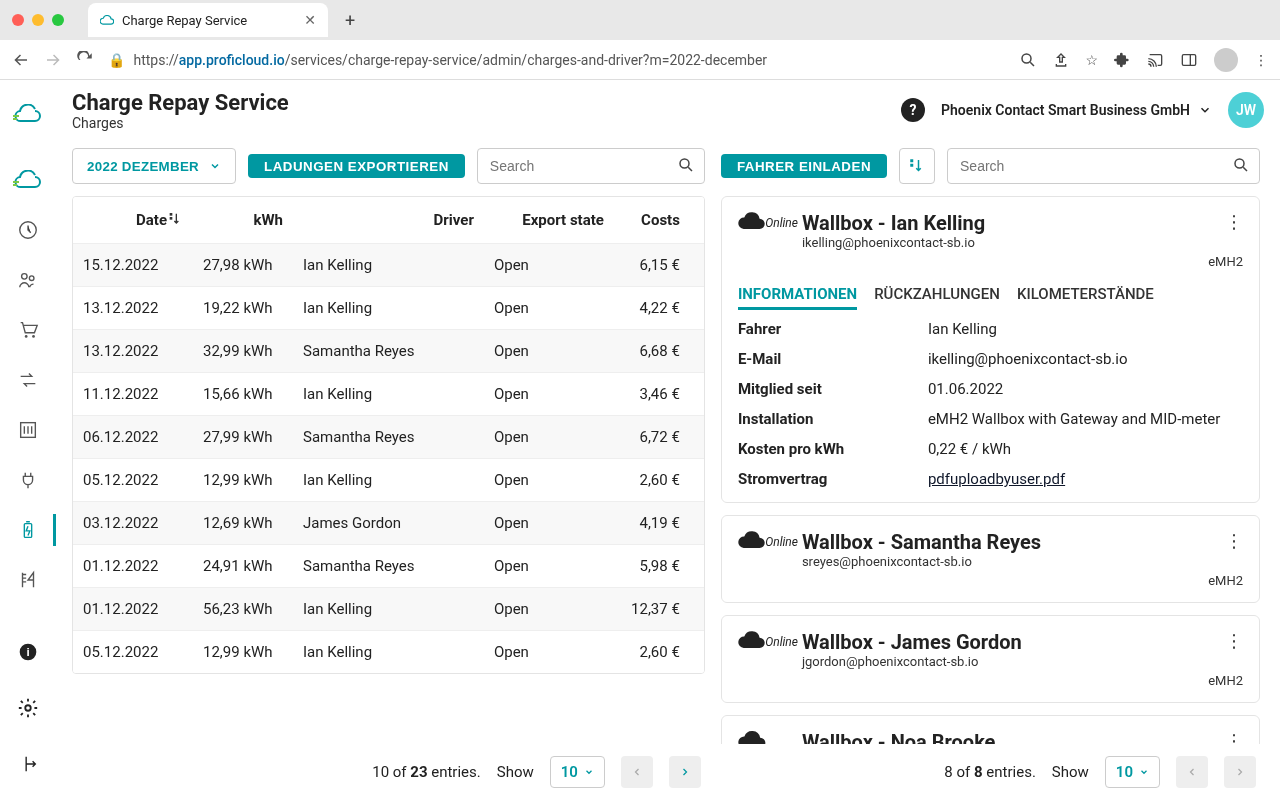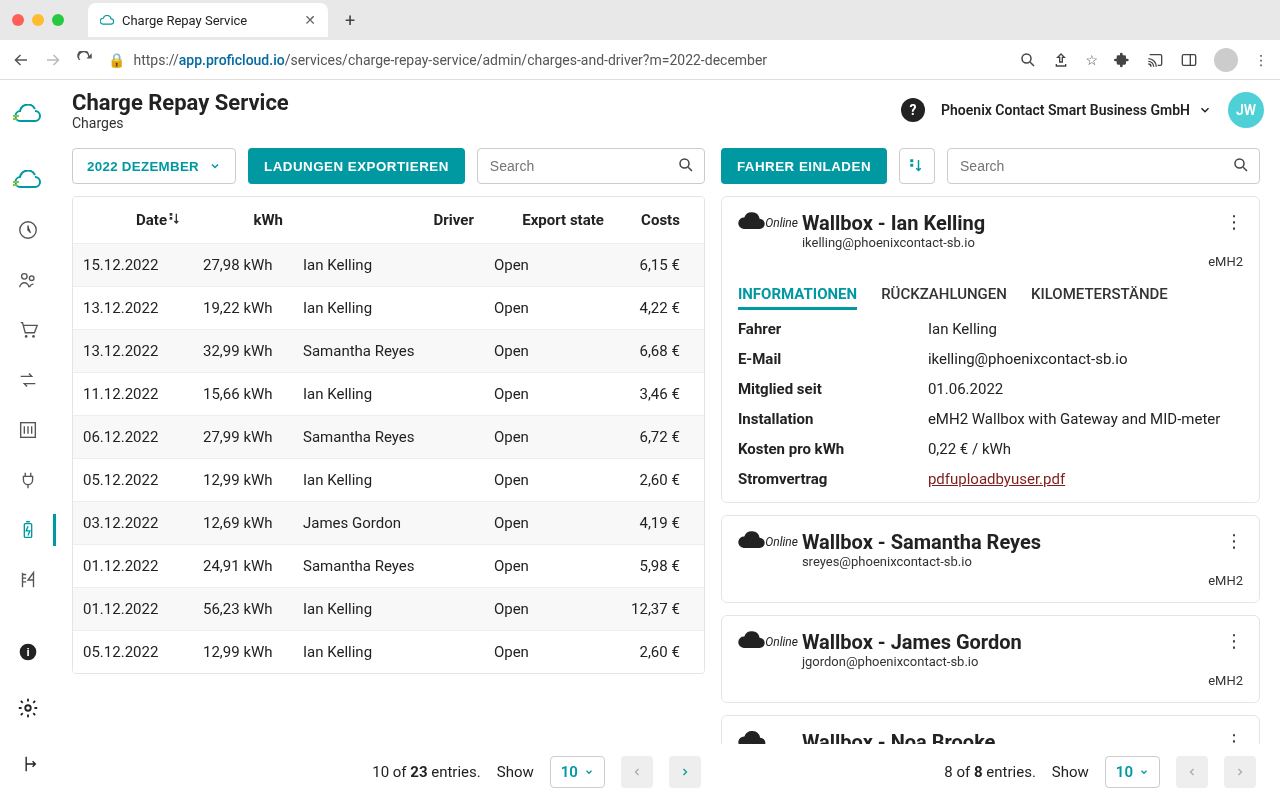--- a/index.html
+++ b/index.html
@@ -41,21 +41,21 @@
   .org-sel { font-weight: 600; display:flex; align-items:center; gap:8px; }
   .avatar { width: 36px; height: 36px; border-radius: 50%; background: #4dd0d6; color: #fff; display:flex; align-items:center; justify-content:center; font-weight:600; }
   
   .content { flex:1; display: flex; gap: 16px; padding: 8px 20px 0 16px; overflow:hidden; }
   .left-pane, .right-pane { display:flex; flex-direction:column; overflow:hidden; }
   .left-pane { flex: 1 1 54%; }
   .right-pane { flex: 1 1 46%; }
   
   .toolbar { display:flex; gap:12px; align-items:center; margin-bottom:12px; }
   .dd-btn { border:1px solid #ccc; background:#fff; color:#0098A1; font-weight:700; letter-spacing:0.3px; padding:0 14px; height:36px; border-radius:4px; display:flex; align-items:center; gap:10px; }
-  .btn-teal { background:#0098A1; color:#fff; font-weight:700; letter-spacing:0.5px; padding:0 16px; height:36px; border-radius:4px; border:none; display:flex; align-items:center; }
+  .btn-teal { background:#0098A1; color:#fff; font-weight:700; letter-spacing:0.5px; padding:0 16px; height:24px; border-radius:4px; border:none; display:flex; align-items:center; }
   .search-wrap { flex:1; position:relative; }
   .search-wrap input { width:100%; height:36px; border:1px solid #ccc; border-radius:4px; padding:0 36px 0 12px; font-size:14px; }
   .search-wrap .search-ico { position:absolute; right:10px; top:8px; color:#444; }
   .sort-btn { width:36px; height:36px; border:1px solid #ccc; border-radius:4px; background:#fff; color:#0098A1; display:flex; align-items:center; justify-content:center; }
   
   .table-wrap { border:1px solid #e4e4e4; border-radius:4px; overflow:hidden; }
   table { width:100%; border-collapse:collapse; }
   th { text-align:right; padding:14px 10px; font-size:15px; font-weight:700; background:#fff; }
   th .sort-col { float:right; color:#333; }
   tbody tr { border-top:1px solid #eee; }
@@ -78,27 +78,27 @@
   .card-ico-col { display:flex; flex-direction:row; align-items:center; width:60px;font-style:italic; }
   .cloud-svg { width:28px; height:20px; }
   .card-ico-col .status { font-size:12px; margin-top:4px; }
   .card-title-col { flex:1; margin-left:4px; }
   .card-title { font-size:20px; font-weight:700; }
   .card-email { font-size:13px; color:#333; }
   .card-more { color:#333; font-size:18px; }
   .card-model { font-size:13px; color:#333; align-self:flex-end; margin-top:22px; }
   .card-model-wrap { display:flex; flex-direction:column; align-items:flex-end; }
   
-  .tabs { display:flex; gap:24px; margin:16px 0 10px 0; font-size:15px; font-weight:500; color:#333; }
+  .tabs { display:flex; gap:17px; margin:16px 0 10px 0; font-size:15px; font-weight:500; color:#333; }
   .tab-item.active { color:#0098A1; font-weight:700; border-bottom:3px solid #0098A1; padding-bottom:4px; }
   .tab-item { padding-bottom:4px; }
   
   .info-grid { display:grid; grid-template-columns: 190px 1fr; row-gap:12px; font-size:15px; }
   .info-grid .label { font-weight:700; }
-  .info-grid .link { color:#7f1d1d; text-decoration:underline; }
+  .info-grid .link { color:#0f172a; text-decoration:underline; }
   svg { display:block; }
 </style>
 </head>
 <body>
 
 <div class="browser">
 
   <div class="tab-bar">
     <div class="win-controls">
       <div class="dot red"></div>

